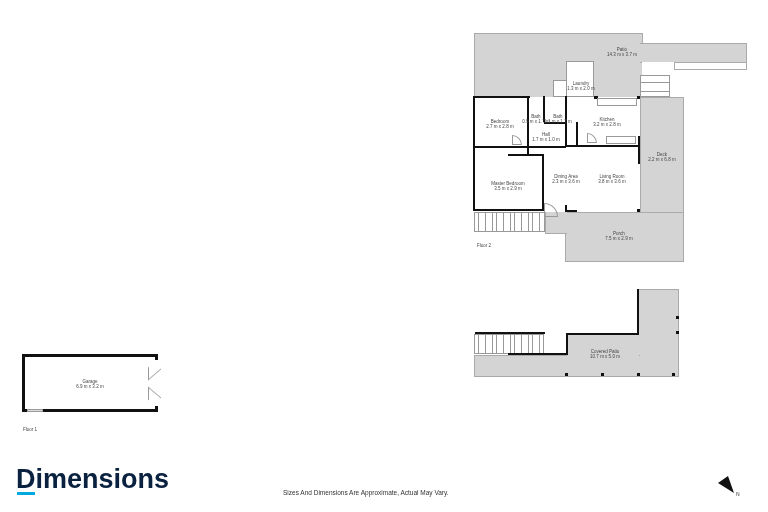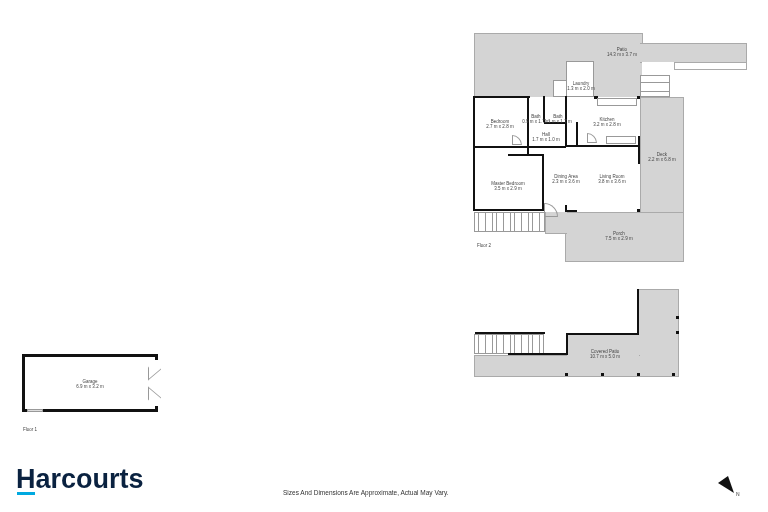--- a/index.html
+++ b/index.html
@@ -132,21 +132,21 @@
   <div class="wall" style="left:155px;top:354px;width:3px;height:6px;"></div>
   <div class="wall" style="left:155px;top:406px;width:3px;height:6px;"></div>
   <div class="abs" style="left:27px;top:409px;width:16px;height:3px;background:#ddd;border:0.5px solid #999;box-sizing:border-box;"></div>
   <div class="abs" style="left:148px;top:362px;width:12px;height:12px;border-left:0.6px solid #999;border-bottom:0.6px solid #999;transform:skewY(-40deg);"></div>
   <div class="abs" style="left:148px;top:392px;width:12px;height:12px;border-left:0.6px solid #999;border-top:0.6px solid #999;transform:skewY(40deg);"></div>
   <div class="label" style="left:90px;top:379px;">Garage</div>
   <div class="label" style="left:90px;top:384px;">6.9 m x 3.2 m</div>
   <div class="floor-label" style="left:23px;top:427px;">Floor 1</div>
 </div>
 
-<div class="logo">Harcourts</div>
+<div class="logo">Dimensions</div>
 <div class="logo-bar"></div>
 <div class="disclaimer">Sizes And Dimensions Are Approximate, Actual May Vary.</div>
 
 <div class="compass">
   <svg width="28" height="24" viewBox="0 0 28 24">
     <polygon points="2,10 12,3 18,20" fill="#111"></polygon>
     <text x="20" y="23" font-size="5" fill="#333" font-family="Liberation Sans, sans-serif">N</text>
   </svg>
 </div>
 

